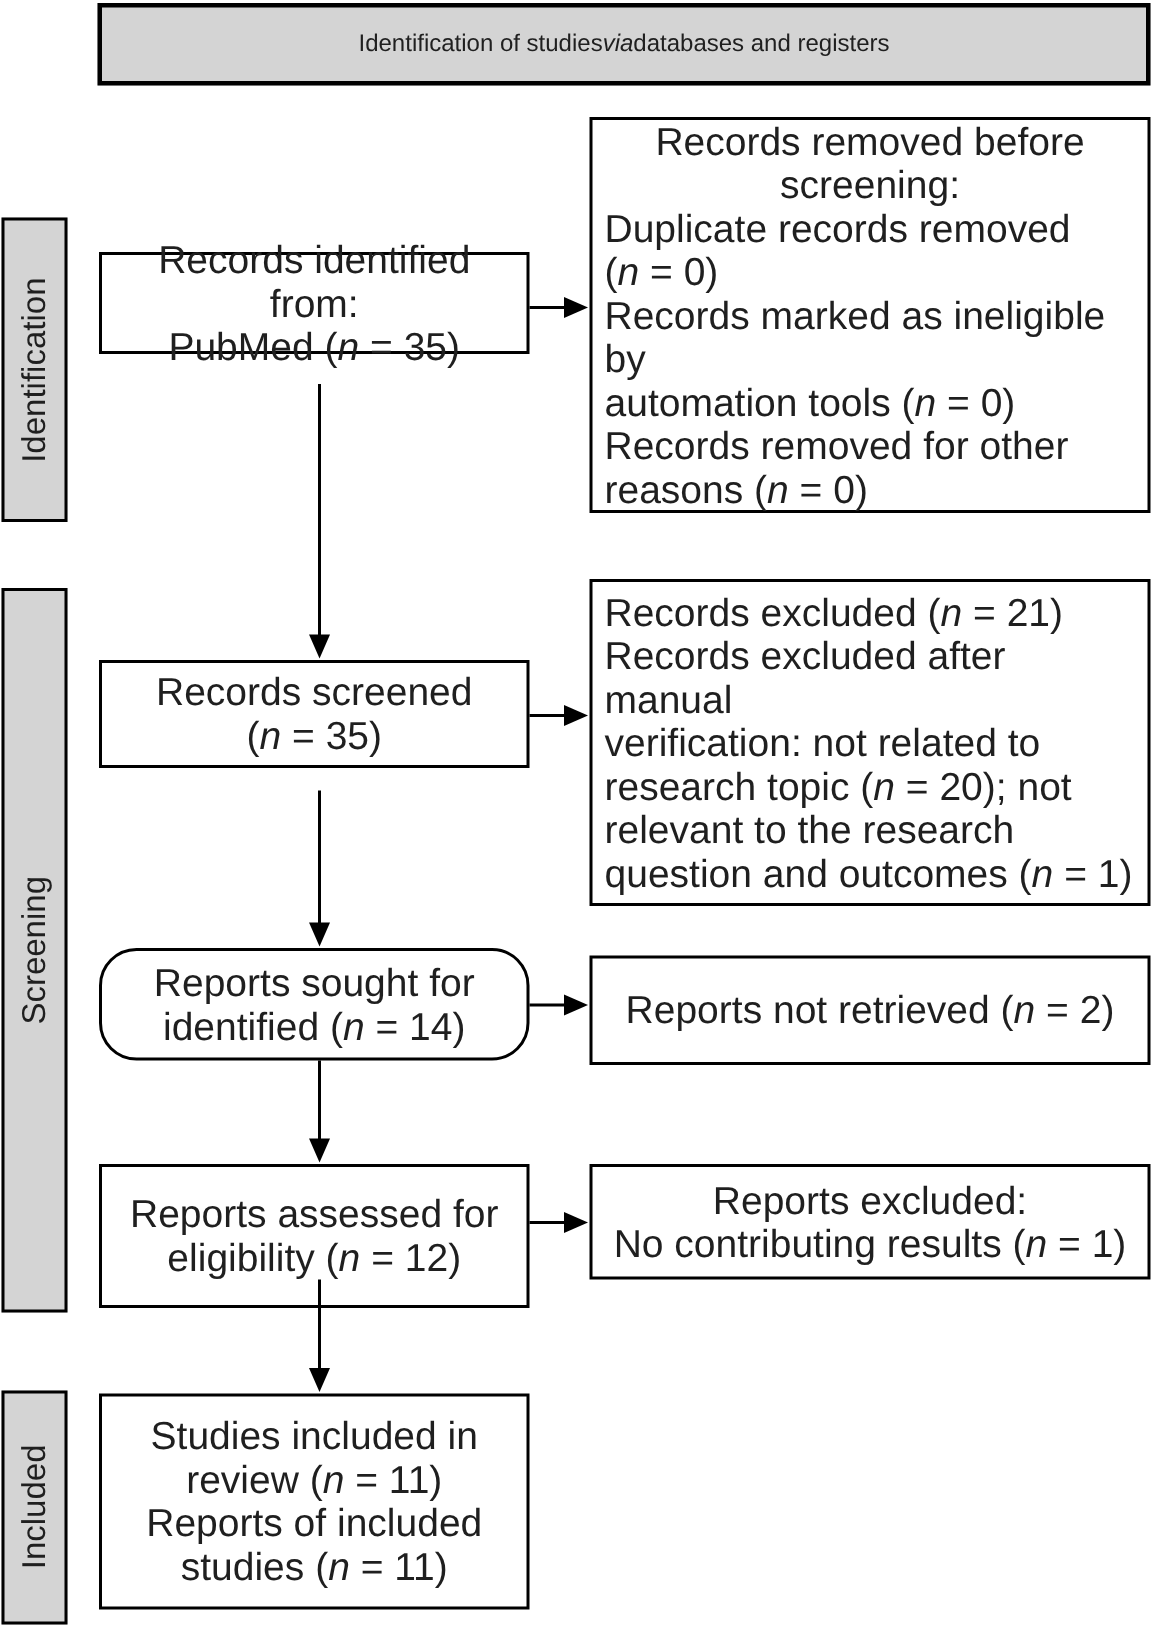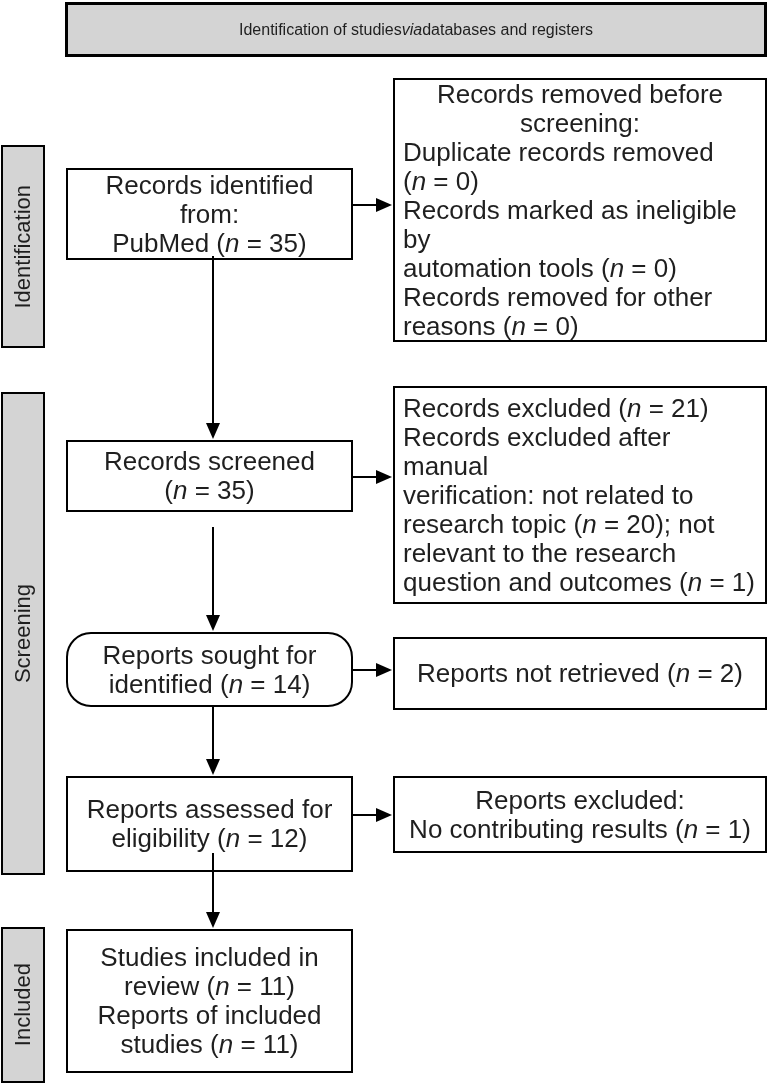--- a/index.html
+++ b/index.html
@@ -47,21 +47,21 @@
     border:2px solid var(--border);
     box-sizing:border-box;
     display:flex;flex-direction:column;justify-content:center;
     font-size:26px;line-height:29px;
     padding:0 8px;
   }
   .box .line.center{text-align:center;}
   .box .line.left{text-align:left;}
   i{font-style:italic;}
   
-  .b1{left:66px;top:168px;width:287px;height:92px;}
+  .b1{left:66px;top:168px;width:287px;height:68px;}
   .b2{left:66px;top:440px;width:287px;height:72px;}
   .b3{left:66px;top:632px;width:287px;height:75px;border-radius:25px;}
   .b4{left:66px;top:776px;width:287px;height:96px;}
   .b5{left:66px;top:929px;width:287px;height:144px;}
   
   .r1{left:393px;top:78px;width:374px;height:264px;}
   .r2{left:393px;top:386px;width:374px;height:218px;}
   .r3{left:393px;top:637px;width:374px;height:73px;}
   .r4{left:393px;top:776px;width:374px;height:77px;}
   .arrows{position:absolute;left:0;top:0;pointer-events:none;}

